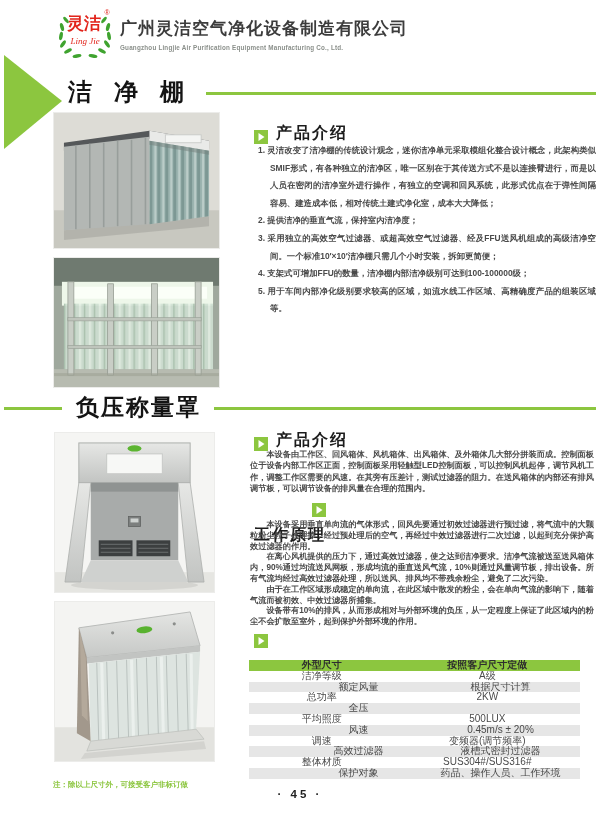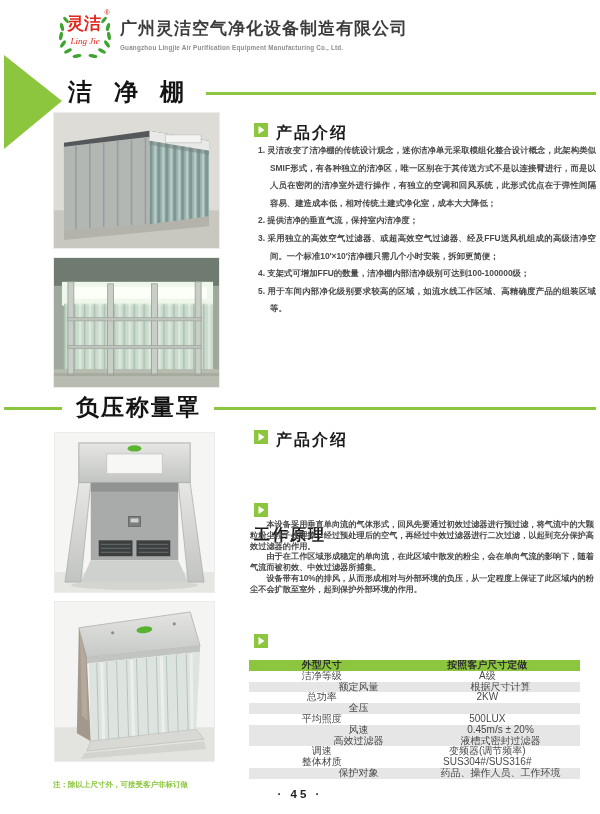--- a/index.html
+++ b/index.html
@@ -27,21 +27,21 @@
 
   
   .photo{position:absolute;background:#fff;border:1px solid #ececea;box-sizing:border-box;}
   #photo1{left:49px;top:112px;width:167px;height:137px;}
   #photo2{left:49px;top:257px;width:167px;height:131px;}
   #photo3{left:50px;top:432px;width:161px;height:161px;}
   #photo4{left:50px;top:601px;width:161px;height:161px;}
   .photo svg{display:block;width:100%;height:100%;}
 
   
-  .sec-head{position:absolute;display:flex;align-items:flex-start;gap:8px;}
+  .sec-head{position:absolute;display:flex;align-items:flex-end;gap:8px;}
   .marker{width:14px;height:14px;background:#8CC63F;display:flex;align-items:center;
           justify-content:center;flex:none;}
   .sec-head .txt{font-family:"Liberation Serif",serif;font-weight:bold;font-size:16px;
                  color:#1c1c1c;letter-spacing:2px;white-space:nowrap;}
   #head1{left:250px;top:123px;}
   #head2{left:250px;top:430px;}
   #head3{left:250px;top:503px;flex-direction:column;}
   #head4{left:250px;top:634px;}
 
   
@@ -256,31 +256,35 @@
   </div>
 
   <div class="sec-head" id="head2">
     <span class="marker">
       <svg width="10" height="10" viewBox="0 0 10 10">
           <polygon points="2.5,1 8.5,5 2.5,9" fill="#fff"></polygon>
         </svg>
     </span>
     <span class="txt">产品介绍</span>
   </div>
+  <div class="body2" id="intro2">
+    <div class="para">本设备由工作区、回风箱体、风机箱体、出风箱体、及外箱体几大部分拼装而成。控制面板位于设备内部工作区正面，控制面板采用轻触型LED控制面板，可以控制风机起停，调节风机工作，调整工作区需要的风速。在其旁有压差计，测试过滤器的阻力。在送风箱体的内部还有排风调节板，可以调节设备的排风量在合理的范围内。</div>
+  </div>
 
   <div class="sec-head" id="head3">
     <span class="marker">
       <svg width="10" height="10" viewBox="0 0 10 10">
           <polygon points="2.5,1 8.5,5 2.5,9" fill="#fff"></polygon>
         </svg>
     </span>
     <span class="txt">工作原理</span>
   </div>
   <div class="body2" id="principle">
     <div class="para">本设备采用垂直单向流的气体形式，回风先要通过初效过滤器进行预过滤，将气流中的大颗粒粉尘粒子处理掉，经过预处理后的空气，再经过中效过滤器进行二次过滤，以起到充分保护高效过滤器的作用。</div>
+    <div class="para">在离心风机提供的压力下，通过高效过滤器，使之达到洁净要求。洁净气流被送至送风箱体内，90%通过均流送风网板，形成均流的垂直送风气流，10%则通过风量调节板，排出设备。所有气流均经过高效过滤器处理，所以送风、排风均不带残余粉尘，避免了二次污染。</div>
     <div class="para">由于在工作区域形成稳定的单向流，在此区域中散发的粉尘，会在单向气流的影响下，随着气流而被初效、中效过滤器所捕集。</div>
     <div class="para">设备带有10%的排风，从而形成相对与外部环境的负压，从一定程度上保证了此区域内的粉尘不会扩散至室外，起到保护外部环境的作用。</div>
   </div>
 
   <div class="sec-head" id="head4">
     <span class="marker">
       <svg width="10" height="10" viewBox="0 0 10 10">
           <polygon points="2.5,1 8.5,5 2.5,9" fill="#fff"></polygon>
         </svg>
     </span>
@@ -307,29 +311,29 @@
       <div class="tc l">全压</div>
     </div>
     <div class="trow">
       <div class="tc l">平均照度</div>
       <div class="tc r">500LUX</div>
     </div>
     <div class="trow g">
       <div class="tc l">风速</div>
       <div class="tc r">0.45m/s ± 20%</div>
     </div>
+    <div class="trow">
+      <div class="tc l">调速</div>
+      <div class="tc r">变频器(调节频率)</div>
+    </div>
     <div class="trow g">
       <div class="tc l">高效过滤器</div>
       <div class="tc r">液槽式密封过滤器</div>
     </div>
     <div class="trow">
-      <div class="tc l">调速</div>
-      <div class="tc r">变频器(调节频率)</div>
-    </div>
-    <div class="trow">
       <div class="tc l">整体材质</div>
       <div class="tc r">SUS304#/SUS316#</div>
     </div>
     <div class="trow g">
       <div class="tc l">保护对象</div>
       <div class="tc r">药品、操作人员、工作环境</div>
     </div>
   </div>
 
   <div class="note">注：除以上尺寸外，可接受客户非标订做</div>

